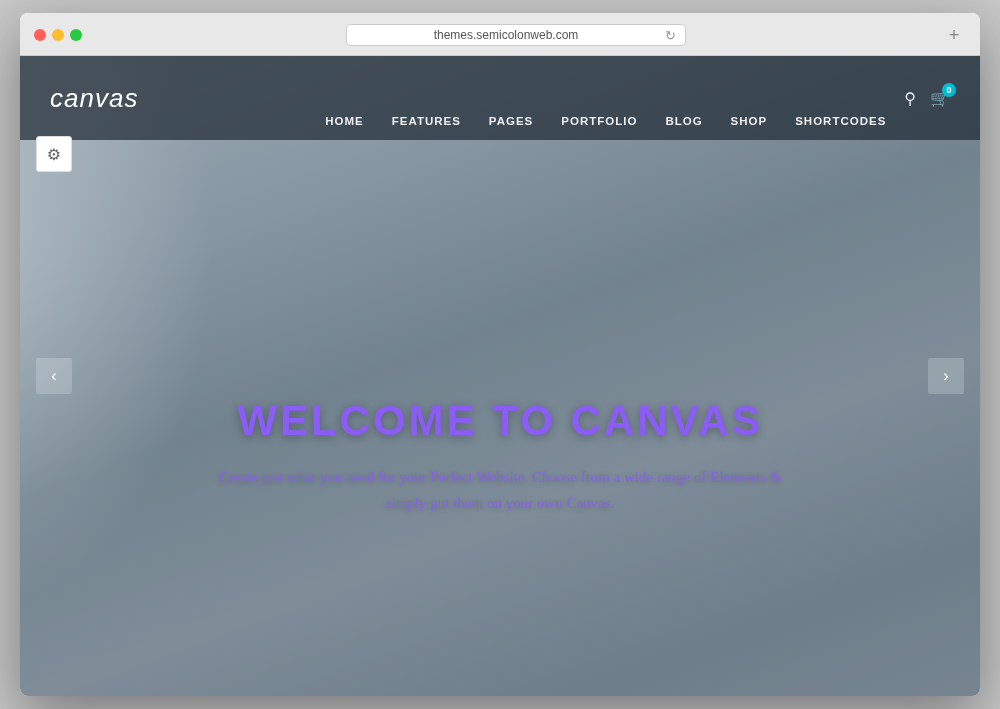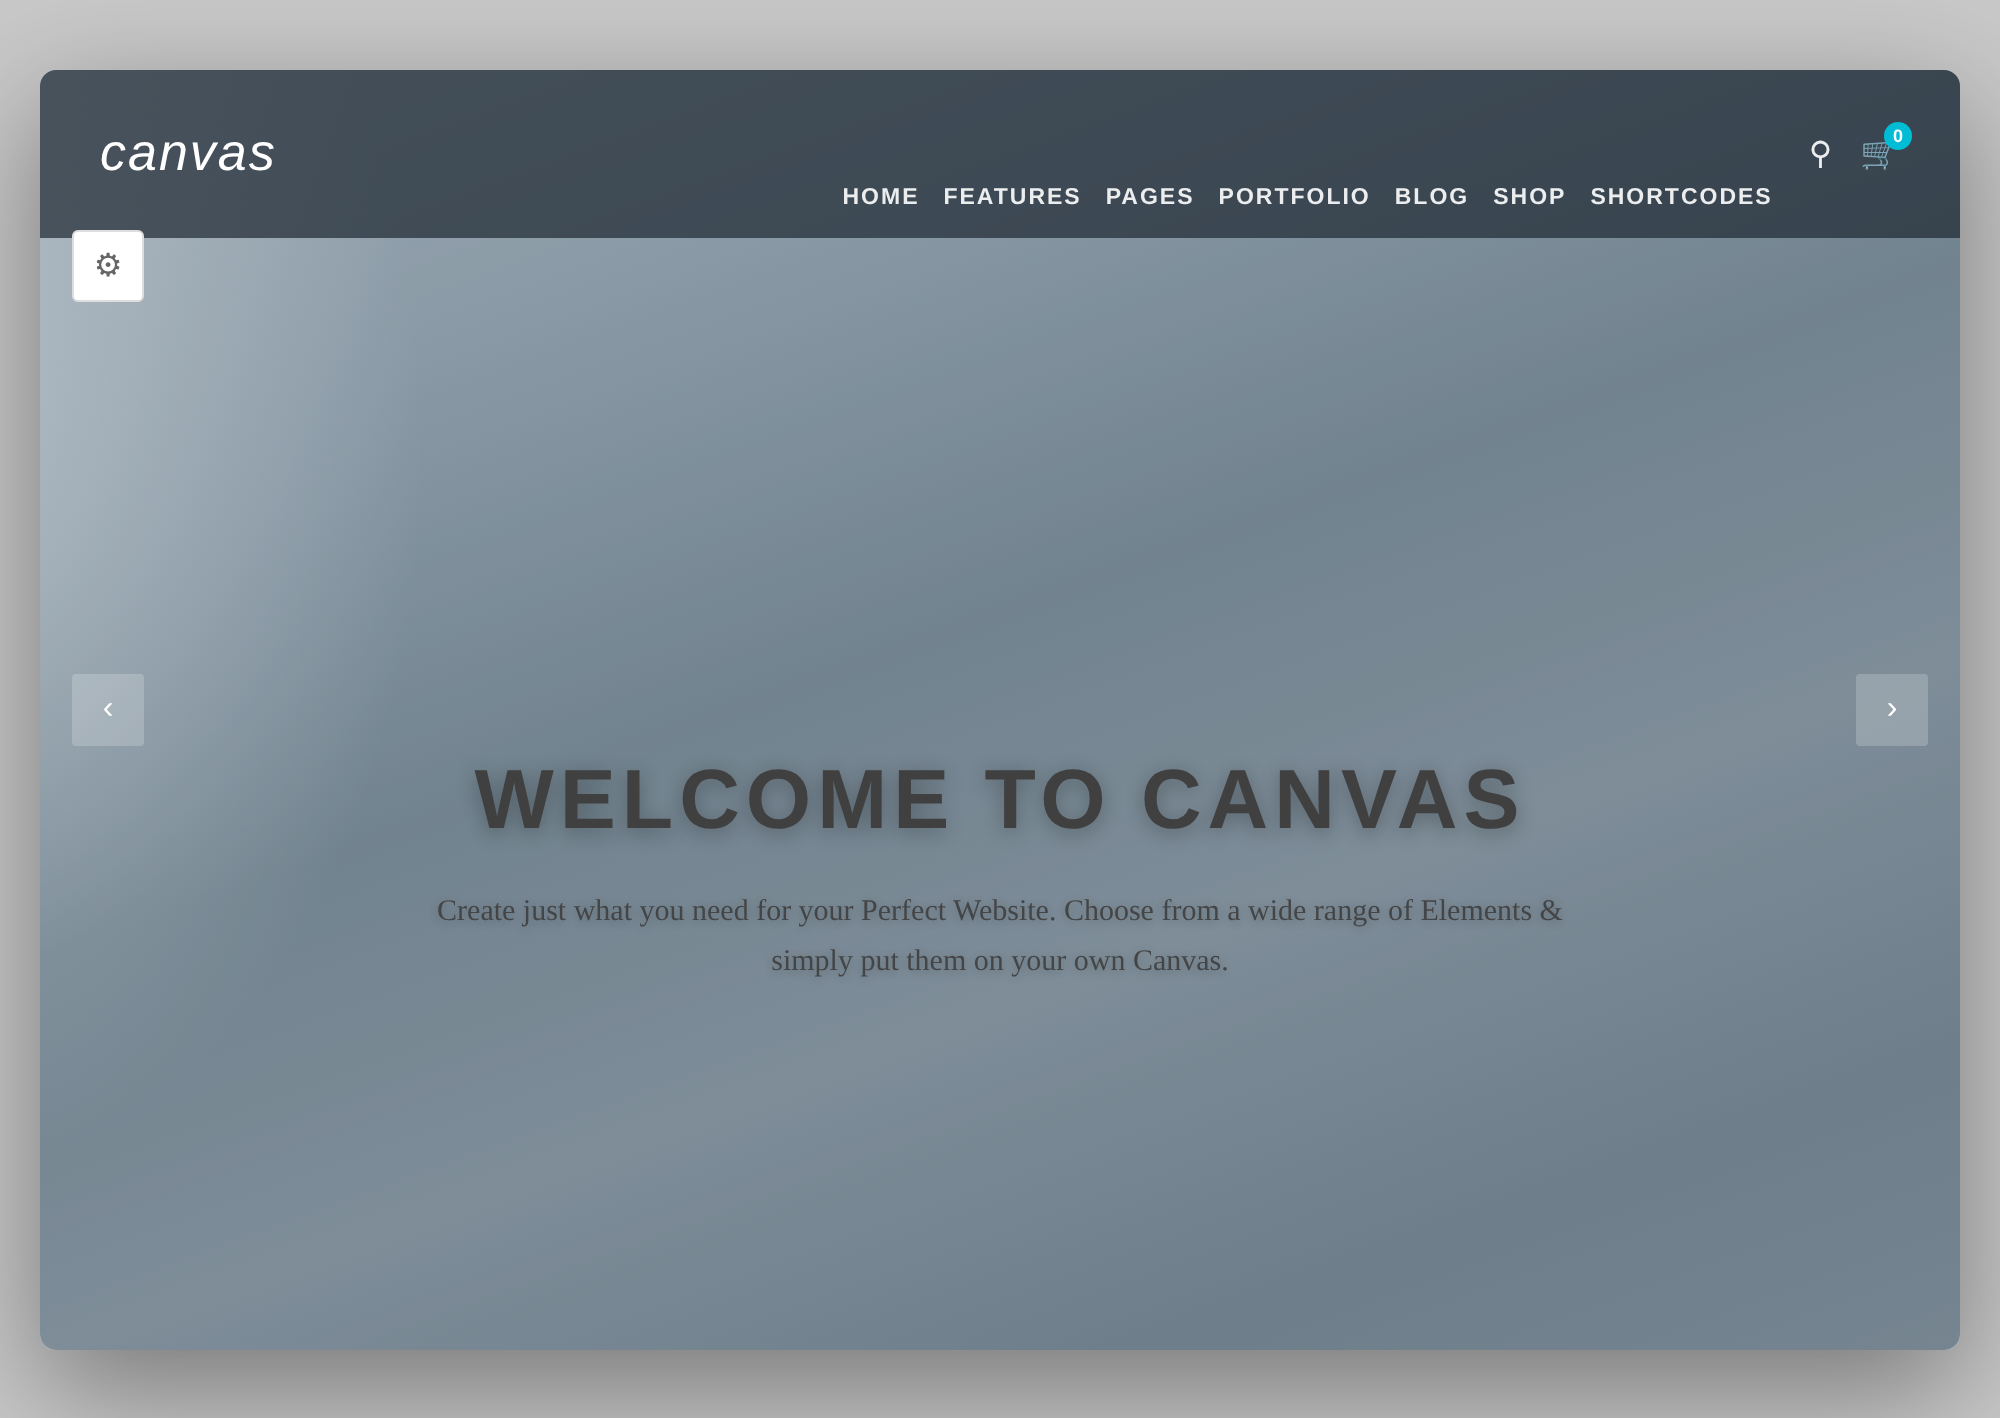--- a/index.html
+++ b/index.html
@@ -113,21 +113,21 @@
       font-size: 26px;
       font-weight: 300;
       letter-spacing: 1px;
       margin-right: auto;
       font-style: italic;
     }
 
     .nav-links {
       display: flex;
       align-items: center;
-      gap: 12px;
+      gap: 28px;
       list-style: none;
       margin-top: 43px;
     }
 
     .nav-links li a {
       color: rgba(255,255,255,0.9);
       text-decoration: none;
       font-size: 11.5px;
       font-weight: 600;
       letter-spacing: 1px;
@@ -205,21 +205,21 @@
       color: #666;
     }
 
     
     .hero-content {
       position: absolute;
       bottom: 180px;
       left: 50%;
       transform: translateX(-50%);
       text-align: center;
-      color: #404040;
+      color: #8b5cf6;
       z-index: 5;
       width: 600px;
     }
 
     .hero-title {
       font-size: 42px;
       font-weight: 700;
       letter-spacing: 3px;
       text-transform: uppercase;
       margin-bottom: 20px;
@@ -263,20 +263,34 @@
     .scene-overlay {
       position: absolute;
       inset: 0;
       background: rgba(90,105,115,0.2);
     }
   </style>
 </head>
 <body>
 
 <div class="browser-window">
+  <div class="browser-chrome">
+    <div class="browser-title-bar">
+      <div class="traffic-lights">
+        <div class="traffic-light red"></div>
+        <div class="traffic-light yellow"></div>
+        <div class="traffic-light green"></div>
+      </div>
+      <div class="address-bar-container">
+        <input class="address-bar" type="text" readonly="" value="themes.semicolonweb.com" style="">
+        <span class="refresh-icon">↻</span>
+      </div>
+      <div class="new-tab-btn">+</div>
+    </div>
+  </div>
 
   <div class="website">
 
     <div class="bg-photo-sim"></div>
     <div class="scene-overlay"></div>
 
     <nav class="navbar">
       <div class="logo">canvas</div>
       <ul class="nav-links">
         <li><a href="#">HOME</a></li>

